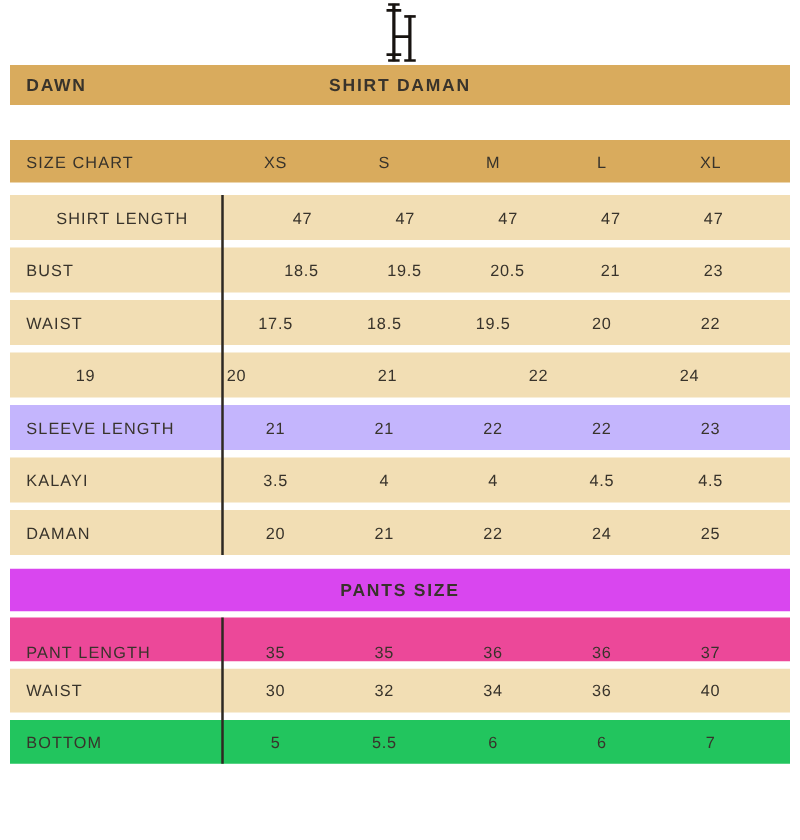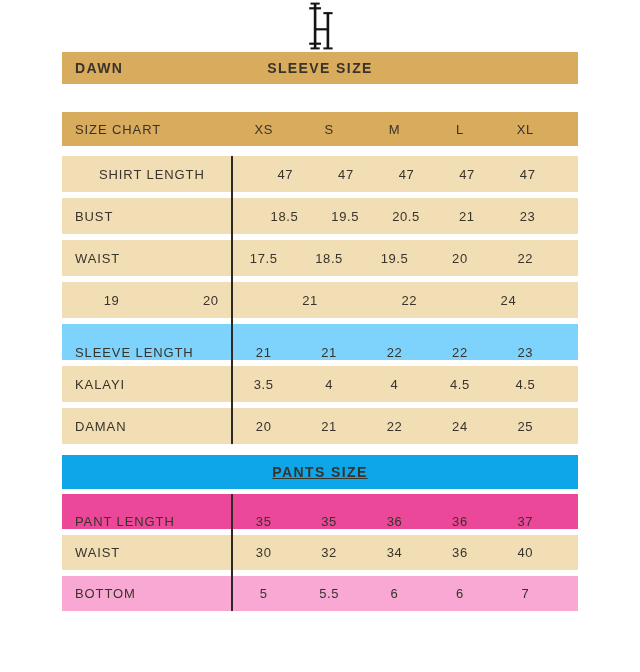--- a/index.html
+++ b/index.html
@@ -7,21 +7,21 @@
     width:640px; height:672px; overflow:hidden;
     font-family:"Liberation Sans", sans-serif;
     color:#38332B;
   }
   .page { width:640px; height:672px; position:relative; }
 
   
   .logo-wrap { height:52px; display:flex; justify-content:center; align-items:flex-start; padding-top:2px; box-sizing:border-box; }
 
   
-  .table { width:516px; margin:0 auto; }
+  .table { width:624px; margin:0 auto; }
   .gold { background:#D9AB5D; }
 
   
   .title-row { position:relative; height:32px; display:flex; align-items:center; margin-bottom:28px; }
   .brand { position:relative; z-index:1; padding-left:13px; font-size:14px; font-weight:600; letter-spacing:1.4px; }
   .center-abs { position:absolute; left:0; right:0; text-align:center; font-size:14px; font-weight:600; letter-spacing:1.4px; }
 
   
   .cols-row { height:34px; display:flex; align-items:center; margin-bottom:10px; }
   .row-label {
@@ -68,21 +68,21 @@
           <rect x="14" y="26.2" width="12.6" height="2.2"></rect>
         </g>
       </svg>
     </span>
   </div>
 
   <div class="table">
 
     <div class="title-row gold" style="background: rgb(217, 171, 93);">
       <span class="brand">DAWN</span>
-      <span class="center-abs">SLEEVE SIZE</span>
+      <span class="center-abs">SHIRT DAMAN</span>
     </div>
 
     <div class="cols-row gold" style="background: rgb(217, 171, 93);">
       <span class="row-label">SIZE CHART</span>
       <div class="vals" id="col-headers">
           <span>XS</span>
           <span>S</span>
           <span>M</span>
           <span>L</span>
           <span>XL</span>
@@ -123,21 +123,21 @@
         </div>
         <div class="drow" style="background: rgb(242, 222, 180);">
           <div class="vals">
             <span>19</span>
             <span>20</span>
             <span>21</span>
             <span>22</span>
             <span>24</span>
           </div>
         </div>
-        <div class="drow" style="background: #7dd3fc; align-items: flex-end;">
+        <div class="drow" style="background: #c4b5fd;">
           <span class="row-label">SLEEVE LENGTH</span>
           <div class="vals">
             <span>21</span>
             <span>21</span>
             <span>22</span>
             <span>22</span>
             <span>23</span>
           </div>
         </div>
         <div class="drow" style="background: rgb(242, 222, 180);">
@@ -155,21 +155,21 @@
           <div class="vals">
             <span>20</span>
             <span>21</span>
             <span>22</span>
             <span>24</span>
             <span>25</span>
           </div>
         </div>
       </div>
 
-    <div class="pants-title-row gold" style="background: #0ea5e9; text-decoration: underline;">
+    <div class="pants-title-row gold" style="background: #d946ef;">
       <span>PANTS SIZE</span>
     </div>
 
     <div class="section pants" id="pants-section">
       <div class="vline" style="background: rgb(46, 41, 34);"></div>
     <div class="drow" style="background: #ec4899; align-items: flex-end;">
           <span class="row-label">PANT LENGTH</span>
           <div class="vals">
             <span>35</span>
             <span>35</span>
@@ -181,21 +181,21 @@
         <div class="drow" style="background: rgb(242, 222, 180);">
           <span class="row-label">WAIST</span>
           <div class="vals">
             <span>30</span>
             <span>32</span>
             <span>34</span>
             <span>36</span>
             <span>40</span>
           </div>
         </div>
-        <div class="drow" style="background: #f9a8d4;">
+        <div class="drow" style="background: #22c55e;">
           <span class="row-label">BOTTOM</span>
           <div class="vals">
             <span>5</span>
             <span>5.5</span>
             <span>6</span>
             <span>6</span>
             <span>7</span>
           </div>
         </div>
       </div>

